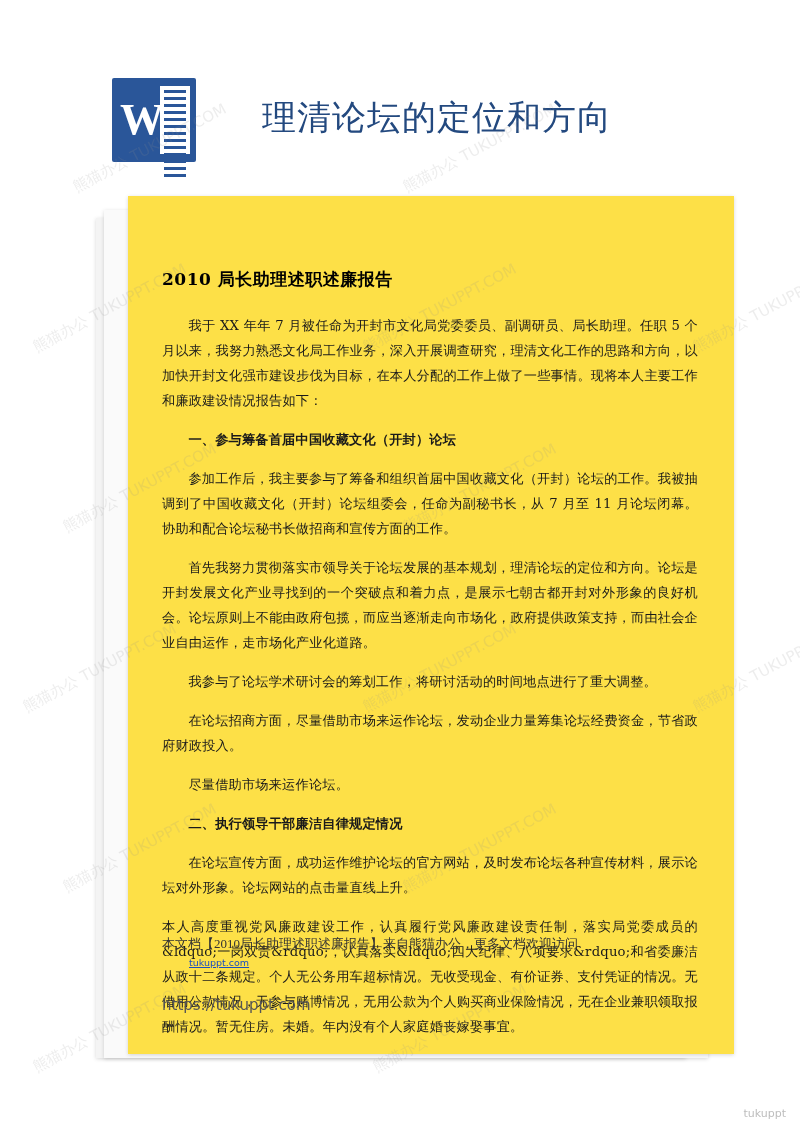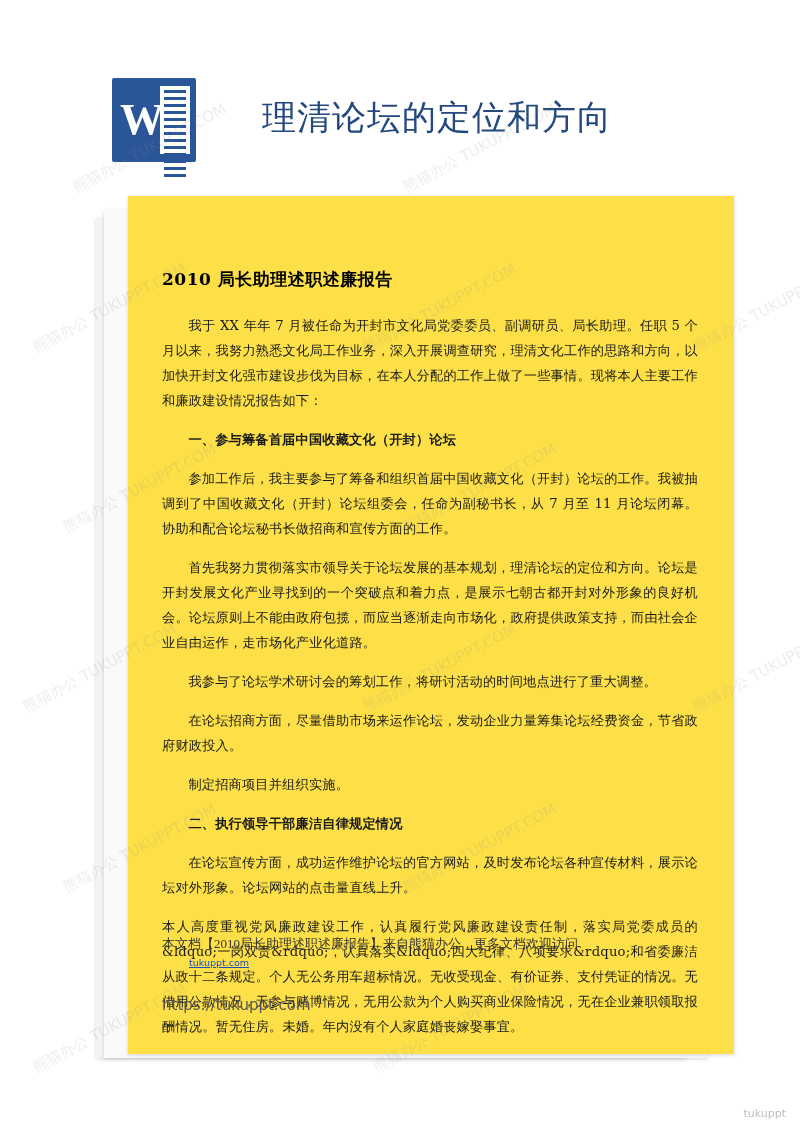--- a/index.html
+++ b/index.html
@@ -224,21 +224,21 @@
 
     <div class="doc-body">
       <div class="doc-title">2010 局长助理述职述廉报告</div>
 
       <p class="doc-p">我于 XX 年年 7 月被任命为开封市文化局党委委员、副调研员、局长助理。任职 5 个月以来，我努力熟悉文化局工作业务，深入开展调查研究，理清文化工作的思路和方向，以加快开封文化强市建设步伐为目标，在本人分配的工作上做了一些事情。现将本人主要工作和廉政建设情况报告如下：</p>
       <p class="doc-p heading">一、参与筹备首届中国收藏文化（开封）论坛</p>
       <p class="doc-p">参加工作后，我主要参与了筹备和组织首届中国收藏文化（开封）论坛的工作。我被抽调到了中国收藏文化（开封）论坛组委会，任命为副秘书长，从 7 月至 11 月论坛闭幕。协助和配合论坛秘书长做招商和宣传方面的工作。</p>
       <p class="doc-p">首先我努力贯彻落实市领导关于论坛发展的基本规划，理清论坛的定位和方向。论坛是开封发展文化产业寻找到的一个突破点和着力点，是展示七朝古都开封对外形象的良好机会。论坛原则上不能由政府包揽，而应当逐渐走向市场化，政府提供政策支持，而由社会企业自由运作，走市场化产业化道路。</p>
       <p class="doc-p">我参与了论坛学术研讨会的筹划工作，将研讨活动的时间地点进行了重大调整。</p>
       <p class="doc-p">在论坛招商方面，尽量借助市场来运作论坛，发动企业力量筹集论坛经费资金，节省政府财政投入。</p>
-      <p class="doc-p">制定招商项目并组织实施。</p>
+      <p class="doc-p">尽量借助市场来运作论坛。</p>
       <p class="doc-p heading">二、执行领导干部廉洁自律规定情况</p>
       <p class="doc-p">在论坛宣传方面，成功运作维护论坛的官方网站，及时发布论坛各种宣传材料，展示论坛对外形象。论坛网站的点击量直线上升。</p>
       <p class="doc-p noindent">本人高度重视党风廉政建设工作，认真履行党风廉政建设责任制，落实局党委成员的&amp;ldquo;一岗双责&amp;rdquo;，认真落实&amp;ldquo;四大纪律、八项要求&amp;rdquo;和省委廉洁从政十二条规定。个人无公务用车超标情况。无收受现金、有价证券、支付凭证的情况。无借用公款情况，无参与赌博情况，无用公款为个人购买商业保险情况，无在企业兼职领取报酬情况。暂无住房。未婚。年内没有个人家庭婚丧嫁娶事宜。</p>
     </div>
 
     <div class="doc-footer">
       <div class="footer-note">本文档【2010局长助理述职述廉报告】来自熊猫办公，更多文档欢迎访问</div>
       <a class="footer-link" href="#">tukuppt.com</a>
     </div>
 

